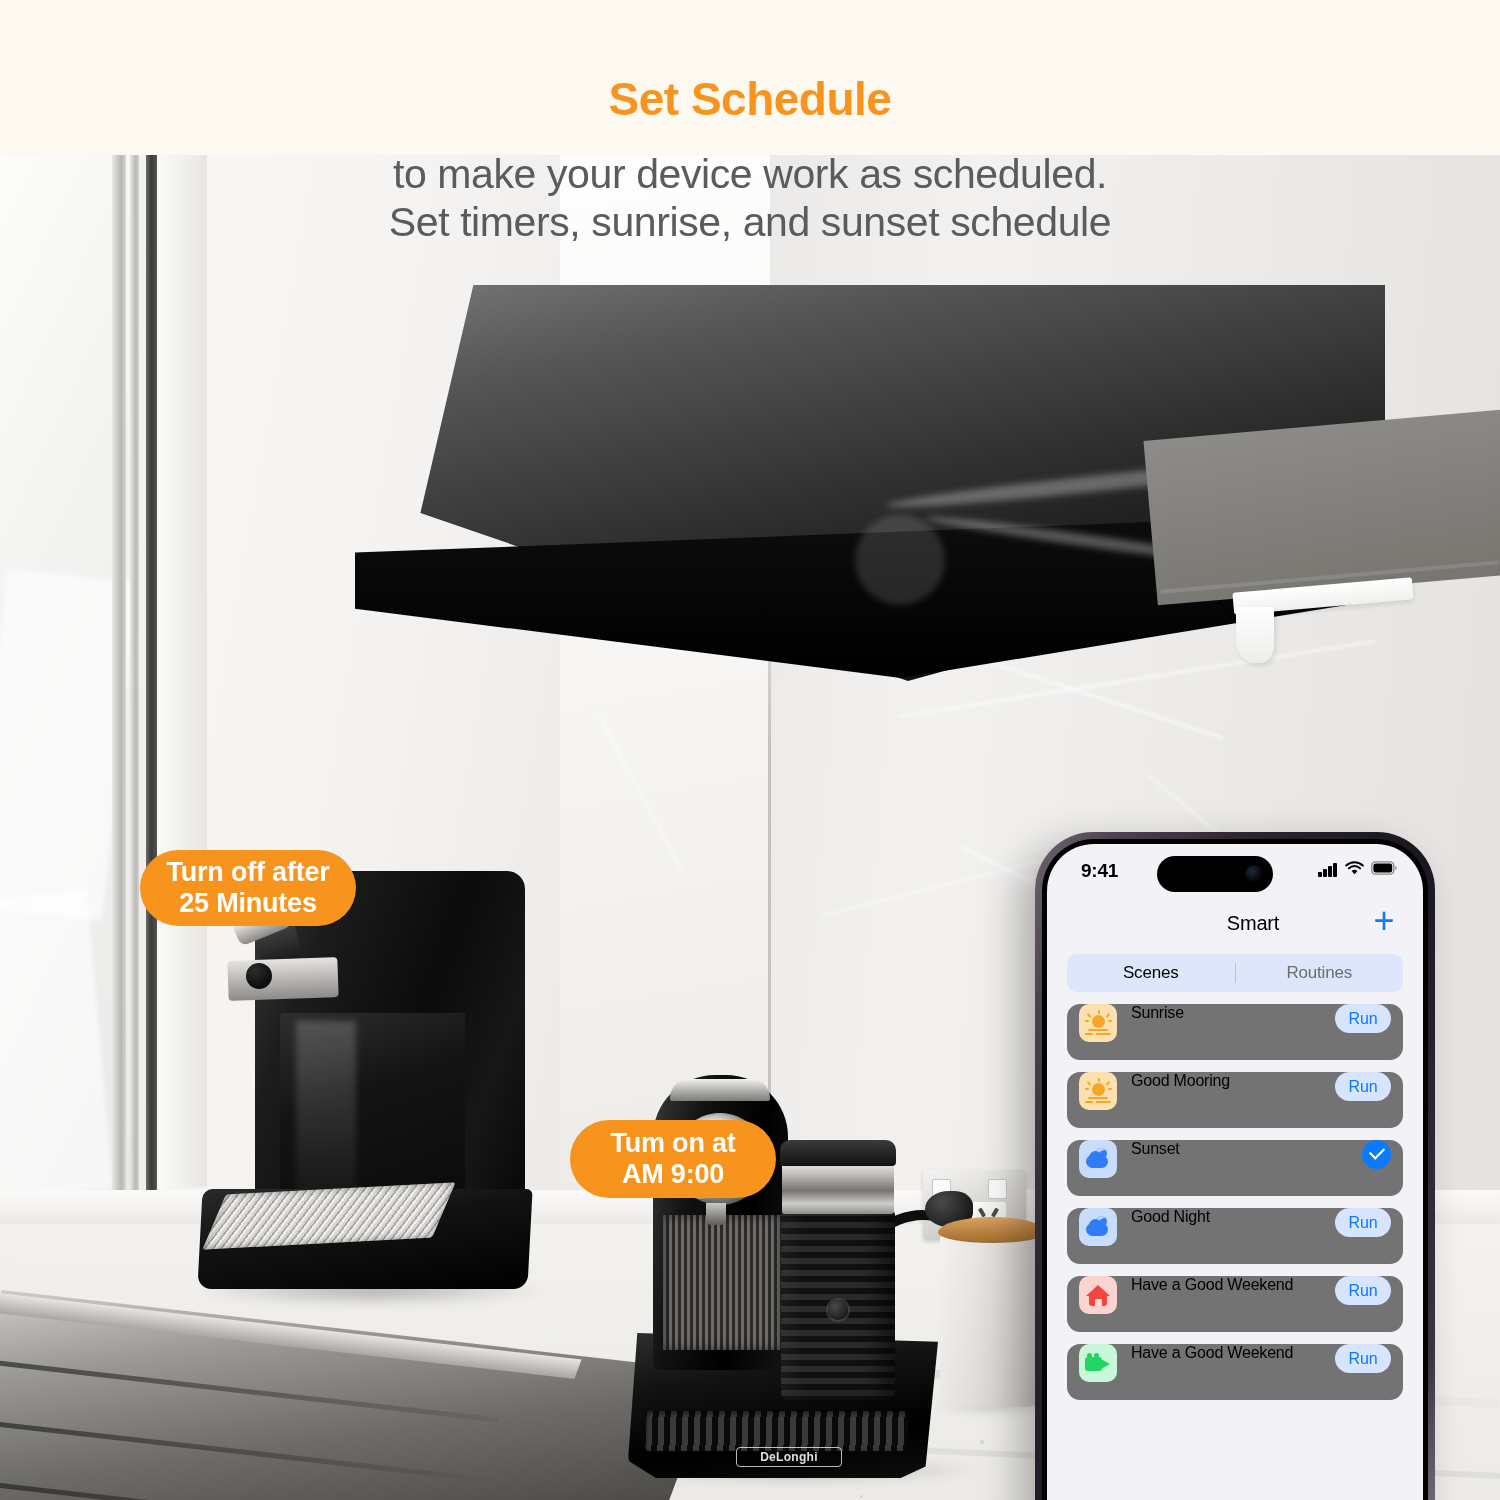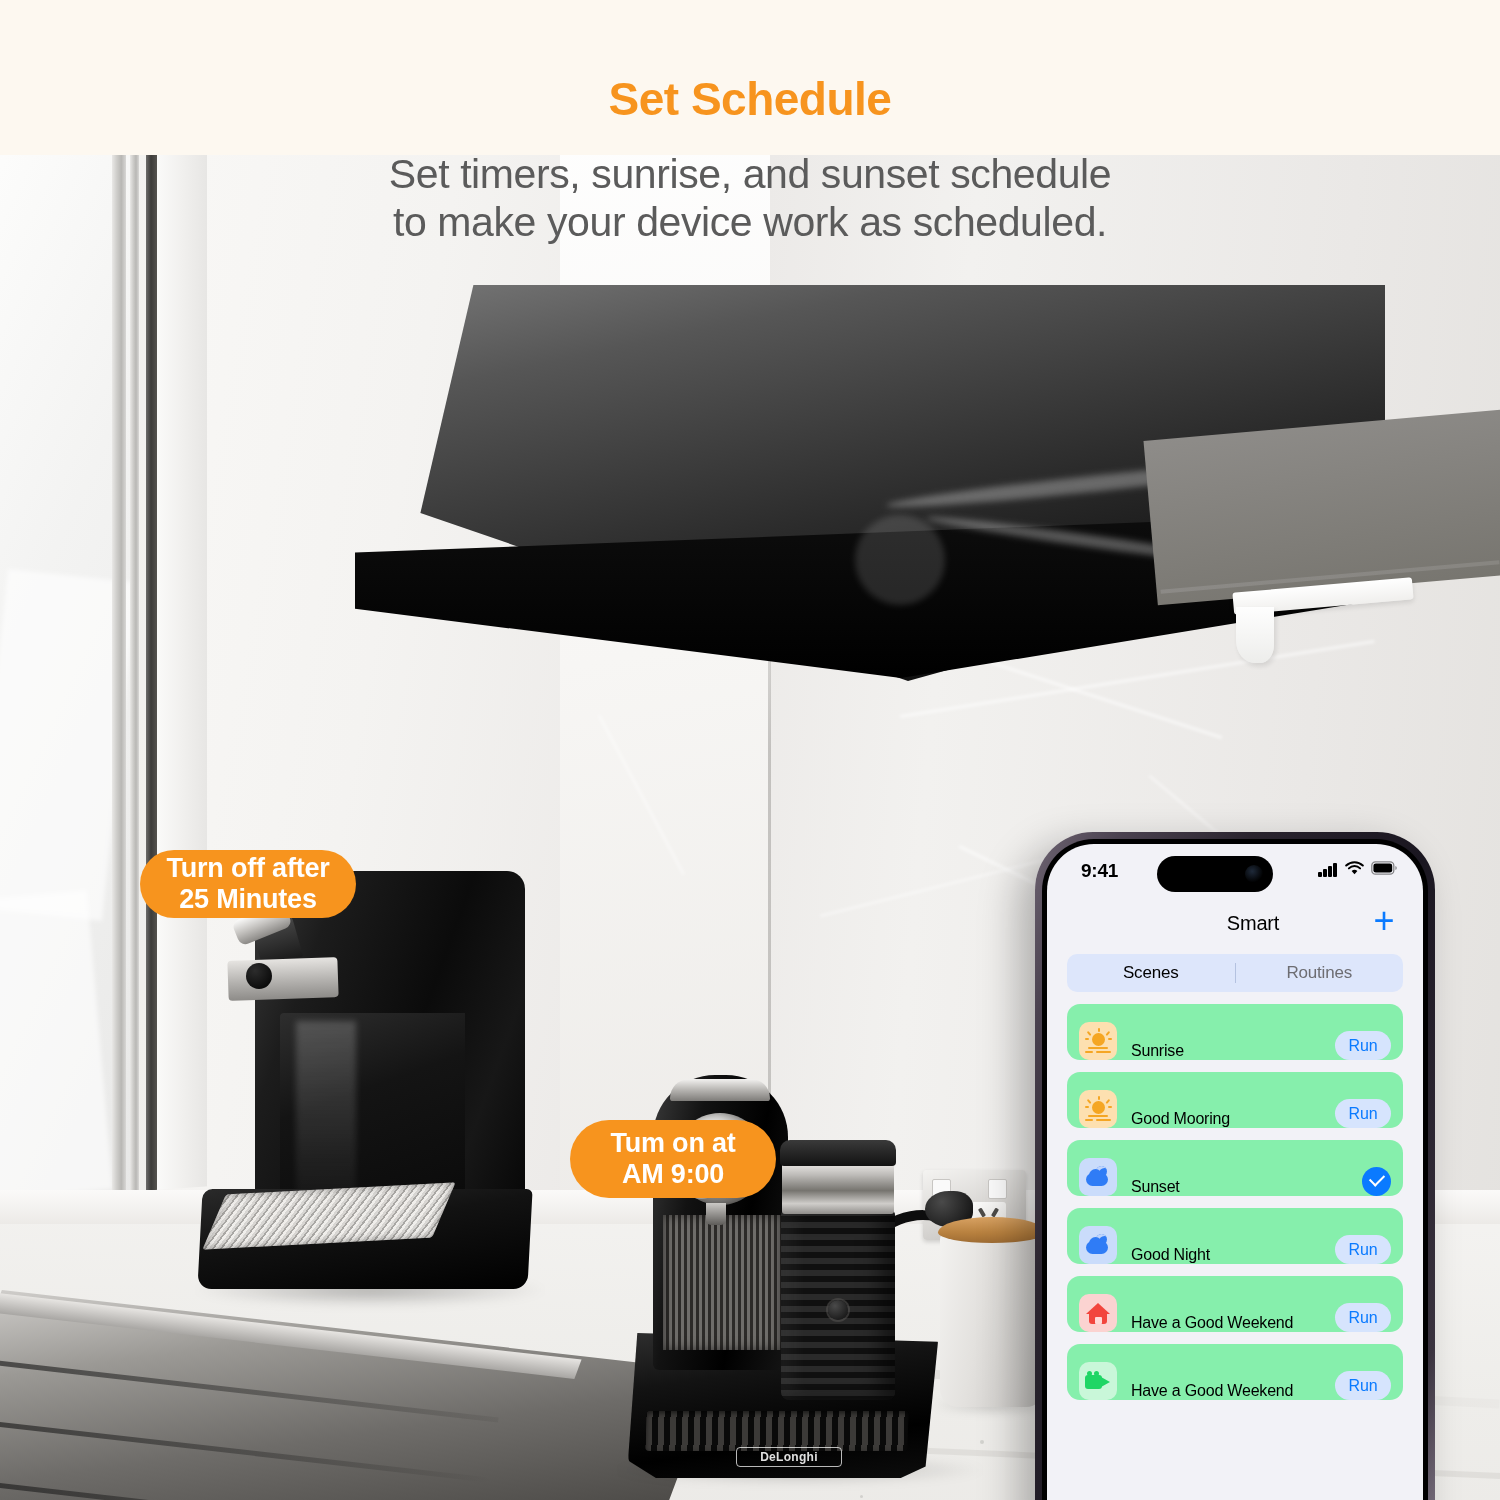--- a/index.html
+++ b/index.html
@@ -224,21 +224,21 @@
   .can-shadow { position: absolute; left: 930px; top: 1240px; width: 130px; height: 20px;
     background: radial-gradient(ellipse at center, rgba(0,0,0,.18), rgba(0,0,0,0) 70%);
     filter: blur(4px); }
 
   
   .pill { position: absolute; background: #f7941e; color: #ffffff;
     border-radius: 999px; font-weight: bold; text-align: center;
     display: flex; align-items: center; justify-content: center;
     line-height: 1.16; z-index: 40; letter-spacing: -0.2px; }
   #pill-sunset   { left: 347px;  top: 420px;  width: 196px; height: 80px;  font-size: 27px; }
-  #pill-off25    { left: 140px;  top: 850px;  width: 216px; height: 68px;  font-size: 27px; }
+  #pill-off25    { left: 140px;  top: 850px;  width: 216px; height: 76px;  font-size: 27px; }
   #pill-am9      { left: 570px;  top: 1120px; width: 206px; height: 78px;  font-size: 27px; }
 
   
   .phone { position: absolute; left: 1035px; top: 832px; width: 400px; height: 700px;
     z-index: 50; }
   .phone-frame { position: absolute; inset: 0; border-radius: 58px 58px 0 0;
     background: linear-gradient(115deg,#6e6472 0%, #4a414f 12%, #2a242e 30%, #1a1620 55%, #3a333f 88%, #7b7180 100%);
     box-shadow: -16px 14px 40px rgba(0,0,0,.28); }
   .phone-frame-in { position: absolute; left: 7px; top: 7px; right: 7px; bottom: 0;
     border-radius: 52px 52px 0 0; background: #000; }
@@ -268,22 +268,22 @@
   
   .seg { position: absolute; left: 20px; top: 110px; width: 336px; height: 38px;
     background: #dde6fb; border-radius: 10px; display: flex; align-items: center; }
   .seg-item { flex: 1; text-align: center; font-size: 17px; letter-spacing: -.2px; }
   .seg-item.active { color: #000; }
   .seg-item.inactive { color: #6d6d72; }
   .seg-div { width: 1px; height: 20px; background: #b4c2e0; }
 
   
   .rows { position: absolute; left: 20px; top: 160px; width: 336px; }
-  .row { position: relative; height: 56px; background: #86efac; border-radius: 13px;
-    margin-bottom: 12px; display: flex; align-items: flex-end; padding: 0 12px; }
+  .row { position: relative; height: 56px; background: #737373; border-radius: 13px;
+    margin-bottom: 12px; display: flex; align-items: flex-start; padding: 0 12px; }
   .row-icon { width: 38px; height: 38px; border-radius: 10px; flex: 0 0 38px;
     position: relative; display: flex; align-items: center; justify-content: center; }
   .row-label { margin-left: 14px; font-size: 16px; color: #000; letter-spacing: -.2px; flex: 1; }
   .run-btn { width: 56px; height: 29px; border-radius: 15px; background: #d6e4fd;
     color: #0a7aff; font-size: 16px; display: flex; align-items: center;
     justify-content: center; letter-spacing: -.2px; }
   .check-btn { width: 29px; height: 29px; border-radius: 50%; background: #0a7aff;
     position: relative; }
   .check-btn::after { content: ""; position: absolute; left: 8px; top: 7px;
     width: 12px; height: 7px; border-left: 2.6px solid #fff; border-bottom: 2.6px solid #fff;
@@ -436,22 +436,22 @@
       <div class="aero-chrome"></div>
       <div class="aero-lid"></div>
       <div class="aero-btn"></div>
     </div>
 
   </div>
 
   <div class="header">
     <div class="title">Set Schedule</div>
     <div class="subtitle">
+      <div>to make your device work as scheduled.</div>
       <div>Set timers, sunrise, and sunset schedule</div>
-      <div>to make your device work as scheduled.</div>
     </div>
   </div>
 
   <div class="pill" id="pill-off25">
     <div>
       <div>Turn off after</div>
       <div>25 Minutes</div>
     </div>
   </div>
   <div class="pill" id="pill-am9">

